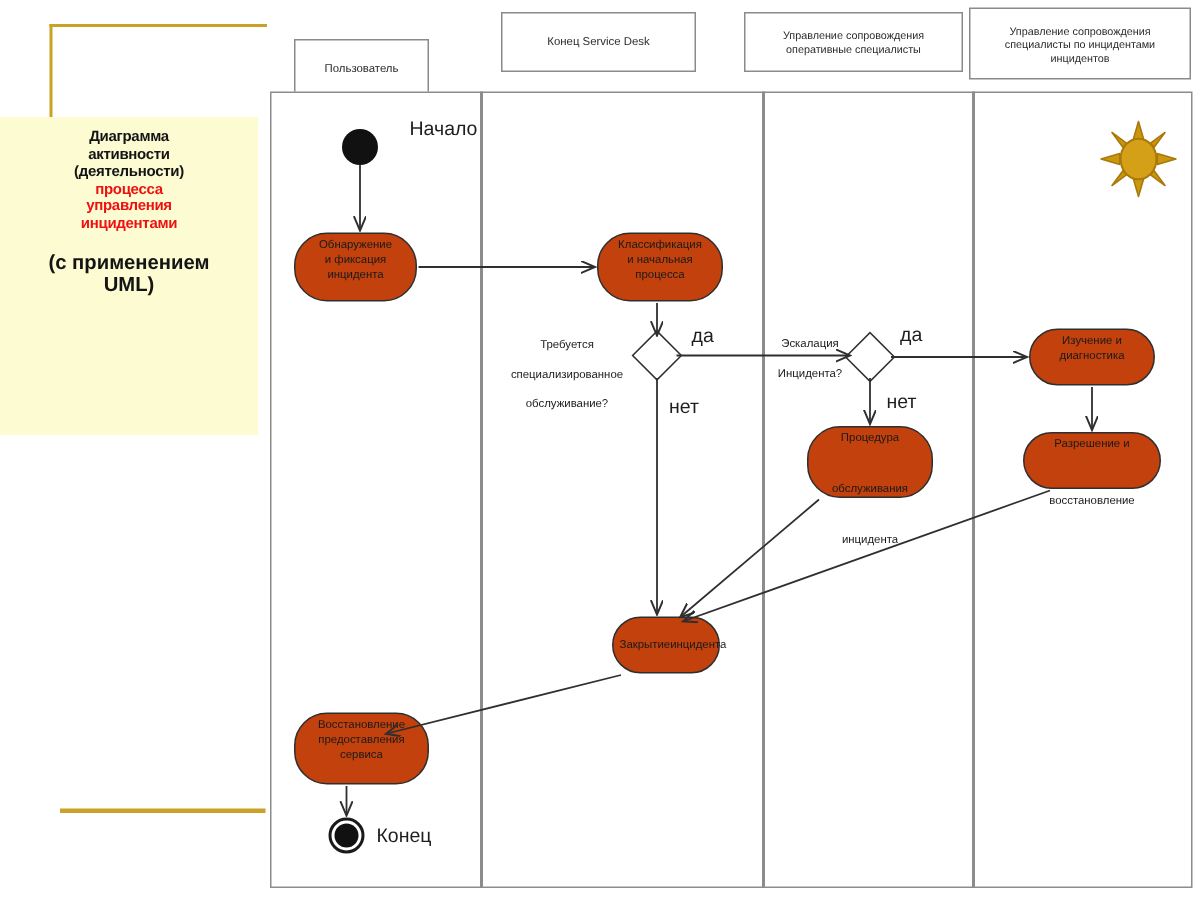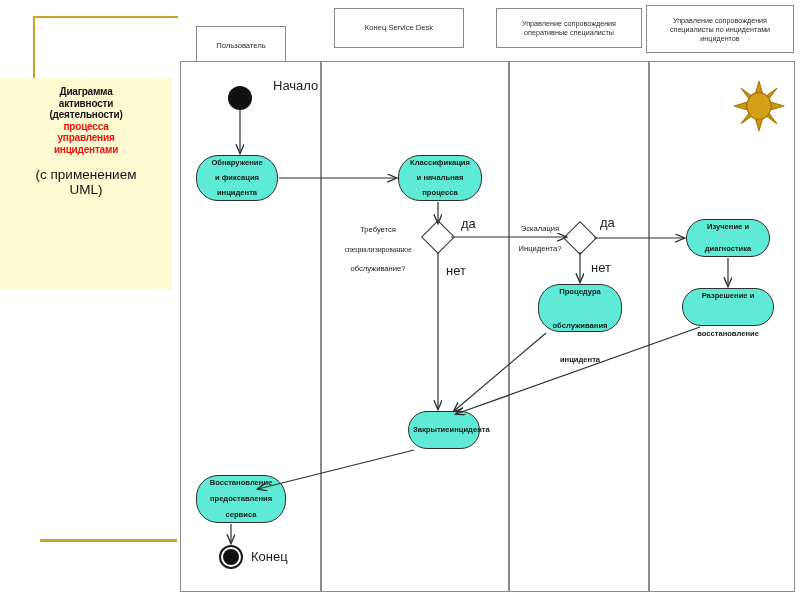--- a/index.html
+++ b/index.html
@@ -60,21 +60,21 @@
     font-size: 10px;
     font-weight: bold;
     letter-spacing: -0.2px;
   }
   .title-card .black { color: #141414; }
   .title-card .red   { color: #ee1111; }
   .title-card .gap   { display:block; height: 11px; }
   .title-card .sub {
     display: block;
     font-size: 13.5px;
-    font-weight: normal;
+    font-weight: bold;
     color: #141414;
   }
 
   
   .lane-head {
     position: absolute;
     box-sizing: border-box;
     border: 1.5px solid #8a8a8a;
     background: #ffffff;
     display: flex;
@@ -103,30 +103,29 @@
     height: 531px;
     background: #8c8c8c;
   }
 
   
   .act {
     position: absolute;
     box-sizing: border-box;
     border: 1.3px solid #2f2f2f;
     border-radius: 22px;
-    background: #5eead4;
+    background: #c2410c;
     display: flex;
     align-items: center;
-    justify-content: space-between;
+    justify-content: flex-start;
     text-align: center;
     font-size: 7.6px;
     color: #1a1a1a;
     line-height: 1.32;
     padding: 2px 4px;
-    font-weight: bold;
   }
   .act span { display: block; }
 
   
   .node-start {
     position: absolute;
     width: 24px; height: 24px;
     border-radius: 50%;
     background: #111111;
   }
@@ -293,21 +292,21 @@
 
   <div class="act" style="left:196px; top:475px; width:90px; height:48px; flex-direction:column;">
     <span>Восстановление</span>
     <span>предоставления</span>
     <span>сервиса</span>
   </div>
 
   <div class="diamond" style="left:426px; top:225px;"></div>
   <div class="cond-label" style="left:330px; top:215px; width:96px;">
     <span style="display:block;">Требуется</span>
-    <span style="display:block;font-family:Liberation Serif, serif;">специализированное</span>
+    <span style="display:block;">специализированное</span>
     <span style="display:block;">обслуживание?</span>
   </div>
   <div class="guard" style="left:461px; top:216px;">да</div>
   <div class="guard" style="left:446px; top:263px;">нет</div>
 
   <div class="diamond" style="left:568px; top:226px;"></div>
   <div class="cond-label" style="left:512px; top:214px; width:56px;">
     <span style="display:block;">Эскалация</span>
     <span style="display:block;">Инцидента?</span>
   </div>

